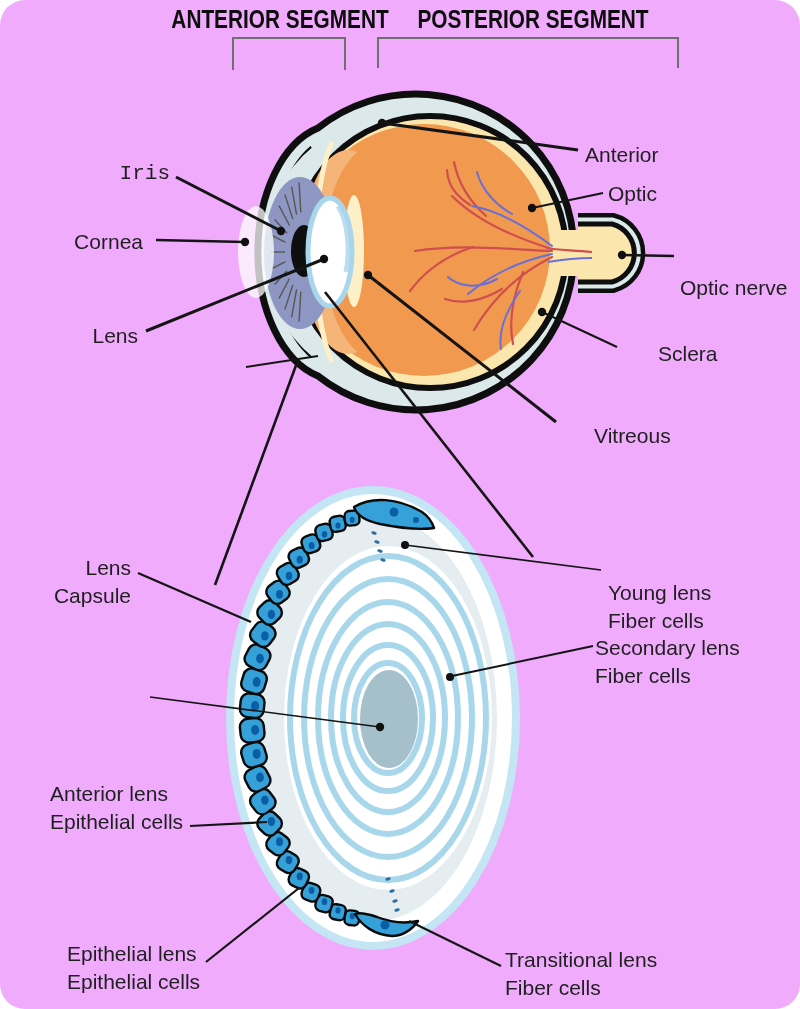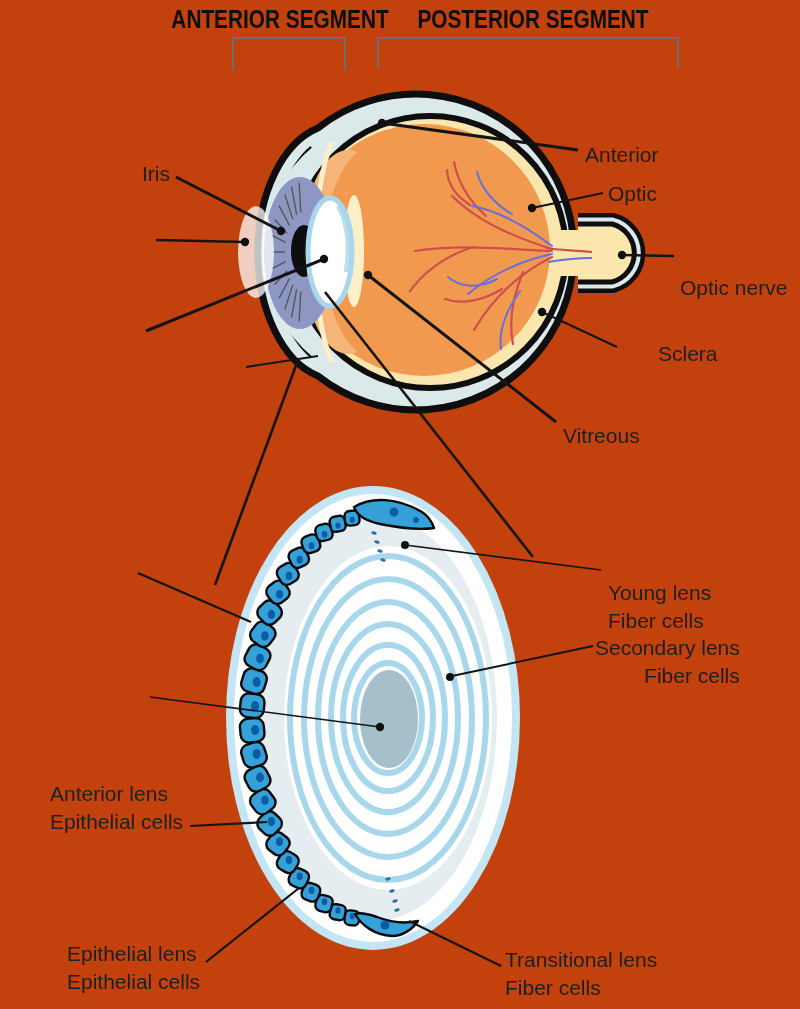--- a/index.html
+++ b/index.html
@@ -1,17 +1,17 @@
 <!DOCTYPE html>
 <html style="--label: #1f1f1f; --outline: #0e0e0e; --sclera_fill: #dce9ea; --interior_orange: #f0994f; --anterior_orange: #f5b478; --retina_cream: #fbe7ae; --cream_light: #fdf0c8; --vessel_red: #cf4f4e; --vessel_blue: #6a6fd6; --iris_purple: #8e96c4; --lens_ring: #a9d6ec; --capsule_ring: #c3e5f4; --fiber_ring: #a8d7ec; --pale_fill: #e5edf1; --cell_fill: #36a1d9; --cell_nucleus: #0b5ea5; --core_fill: #a6c0cb; --bracket: #6f6f6f;"><head>
 <meta charset="utf-8">
 <style>
   html,body{margin:0;padding:0;background:#fff;}
-  .stage{position:relative;width:800px;height:1009px;background:#c2410c;overflow:hidden;
-         font-family:"Liberation Sans",sans-serif;}
+  .stage{position:relative;width:800px;height:1009px;background:#f0abfc;overflow:hidden;
+         font-family:"Liberation Sans",sans-serif;border-radius:25px;}
   .stage svg{position:absolute;left:0;top:0;}
   .lbl{position:absolute;font-size:21px;line-height:28px;color:var(--label);
        white-space:pre-line;}
   .r{text-align:right;}
   .hdr{position:absolute;font-weight:bold;font-size:26px;color:#0d0d0d;text-align:center;
        width:300px;transform:scaleX(.8);transform-origin:center;letter-spacing:0px;}
   .leader{stroke:#141414;fill:none;}
   .dot{fill:#101010;}
   .cell{fill:var(--cell_fill);stroke:#0a0a0a;stroke-width:2.4px;stroke-linejoin:round;}
   .nucleus{fill:var(--cell_nucleus);}
@@ -218,30 +218,33 @@
     <circle class="dot" cx="368" cy="275" r="4.2"></circle>
     <circle class="dot" cx="405" cy="545" r="4"></circle>
     <circle class="dot" cx="450" cy="677" r="4"></circle>
     <circle class="dot" cx="380" cy="727" r="4.2"></circle>
   </g>
 </svg>
 
   <div class="hdr" style="left:130px;top:4px;">ANTERIOR SEGMENT</div>
   <div class="hdr" style="left:383px;top:4px;">POSTERIOR SEGMENT</div>
 
-  <div class="lbl r" style="left:20px;top:160px;width:150px;">Iris</div>
+  <div class="lbl r" style="left:20px;top:160px;width:150px;font-family:Liberation Mono, monospace;">Iris</div>
+  <div class="lbl r" style="left:20px;top:228px;width:123px;">Cornea</div>
+  <div class="lbl r" style="left:18px;top:322px;width:120px;">Lens</div>
   <div class="lbl" style="left:585px;top:141px;">Anterior</div>
   <div class="lbl" style="left:608px;top:180px;">Optic</div>
   <div class="lbl" style="left:680px;top:246px;margin-top:28px;">Optic nerve</div>
   <div class="lbl" style="left:622px;top:340px;margin-left:36px;">Sclera</div>
-  <div class="lbl" style="left:563px;top:422px;text-align:right;">Vitreous</div>
-
+  <div class="lbl" style="left:594px;top:422px;text-align:right;">Vitreous</div>
+
+  <div class="lbl r" style="left:6px;top:554px;width:125px;">Lens Capsule</div>
   <div class="lbl" style="left:50px;top:780px;">Anterior lens
 Epithelial cells</div>
   <div class="lbl" style="left:67px;top:940px;">Epithelial lens
 Epithelial cells</div>
   <div class="lbl" style="left:608px;top:554px;margin-top:25px;">Young lens
 Fiber cells</div>
-  <div class="lbl" style="left:595px;top:634px;text-align:right;">Secondary lens
+  <div class="lbl" style="left:595px;top:634px;">Secondary lens
 Fiber cells</div>
   <div class="lbl" style="left:505px;top:946px;">Transitional lens
 Fiber cells</div>
 </div>
 
 </body></html>

